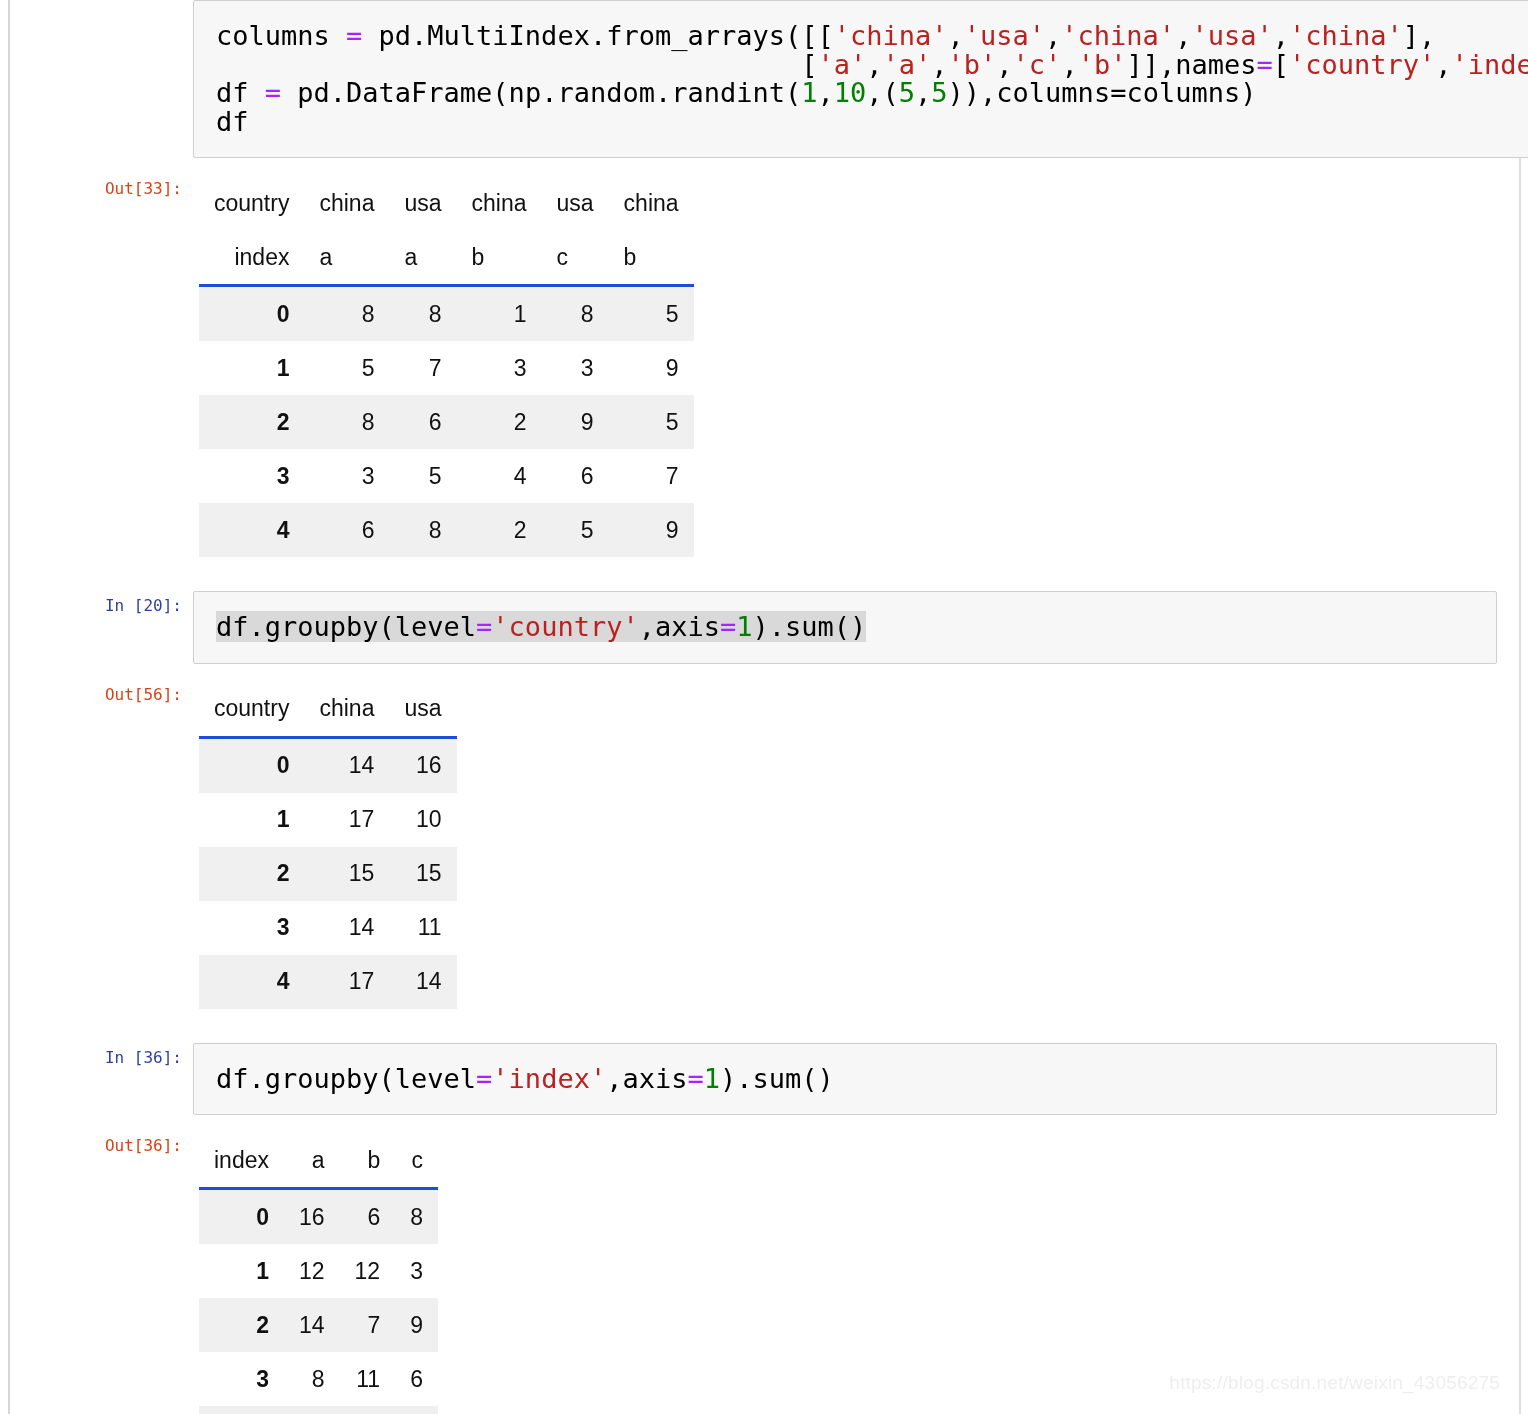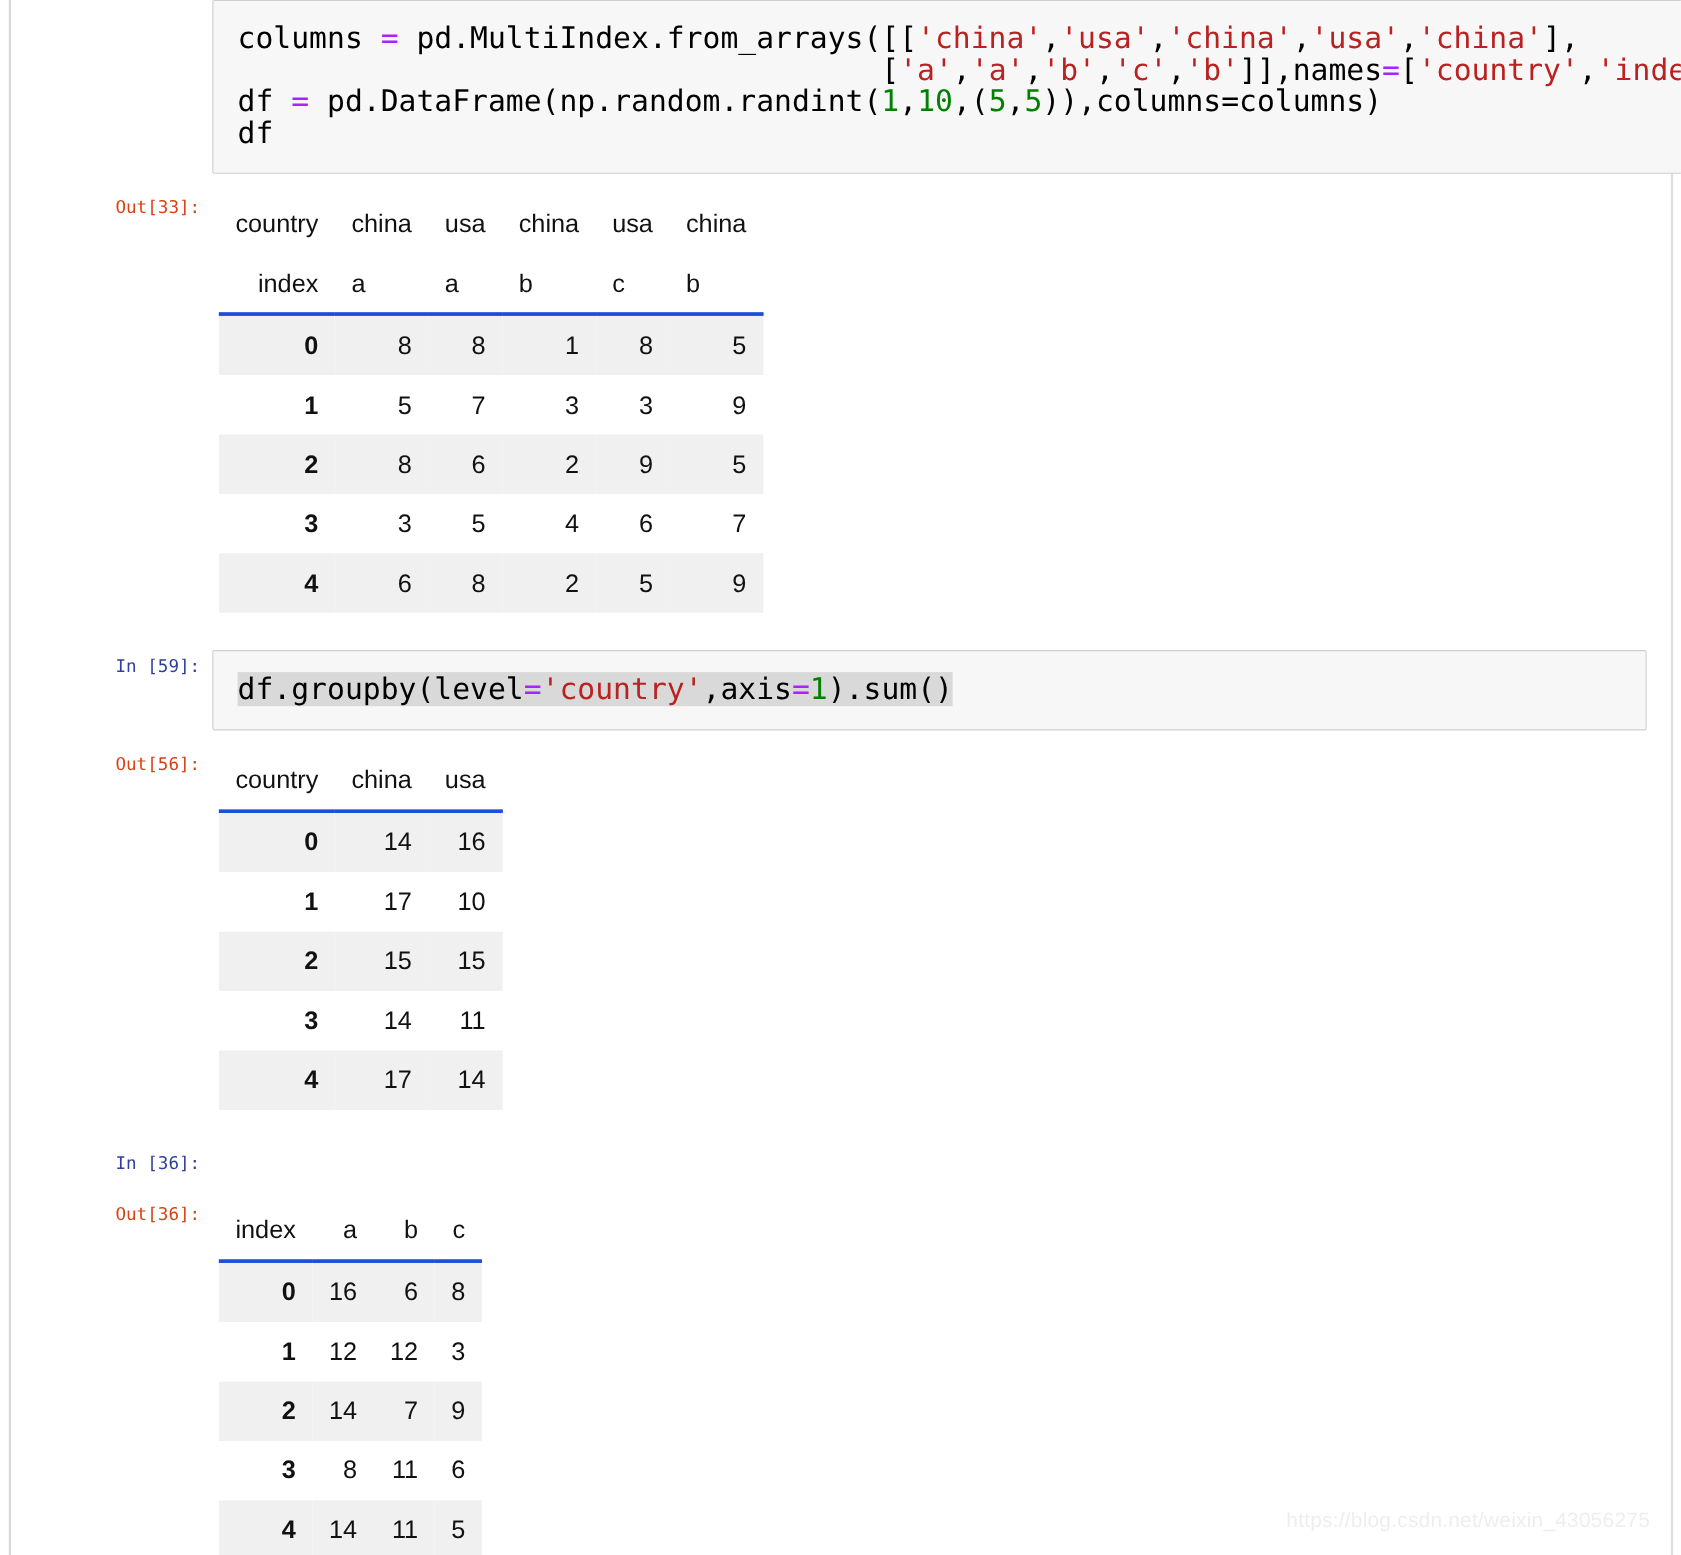--- a/index.html
+++ b/index.html
@@ -230,21 +230,21 @@
             <td>5</td>
             <td>9</td>
           </tr>
         </tbody>
       </table>
     </div>
   </div>
 
   <div class="gap-md"></div>
   <div class="cell">
-    <div class="prompt in">In [59]:</div>
+    <div class="prompt in">In [20]:</div>
     <div class="input-box">
       <pre class="code"><span class="sel"><span>df.groupby(level</span><span class="op">=</span><span class="s">'country'</span><span>,axis</span><span class="op">=</span><span class="n">1</span><span>).sum()</span></span></pre>
     </div>
   </div>
 
   <div class="gap-sm"></div>
   <div class="cell">
     <div class="prompt out">Out[56]:</div>
     <div class="output">
       <table class="df">
@@ -282,20 +282,23 @@
             <td>14</td>
           </tr>
         </tbody>
       </table>
     </div>
   </div>
 
   <div class="gap-md"></div>
   <div class="cell">
     <div class="prompt in">In [36]:</div>
+    <div class="input-box">
+      <pre class="code"><span>df.groupby(level</span><span class="op">=</span><span class="s">'index'</span><span>,axis</span><span class="op">=</span><span class="n">1</span><span>).sum()</span></pre>
+    </div>
   </div>
 
   <div class="gap-sm"></div>
   <div class="cell">
     <div class="prompt out">Out[36]:</div>
     <div class="output">
       <table class="df">
         <thead>
           <tr class="single">
             <th class="corner">index</th>

